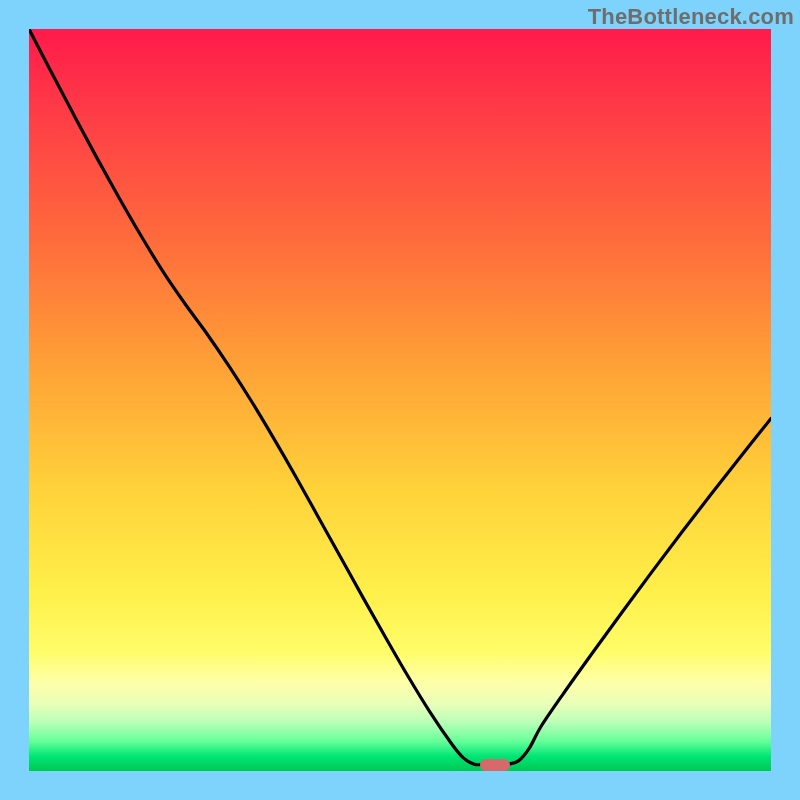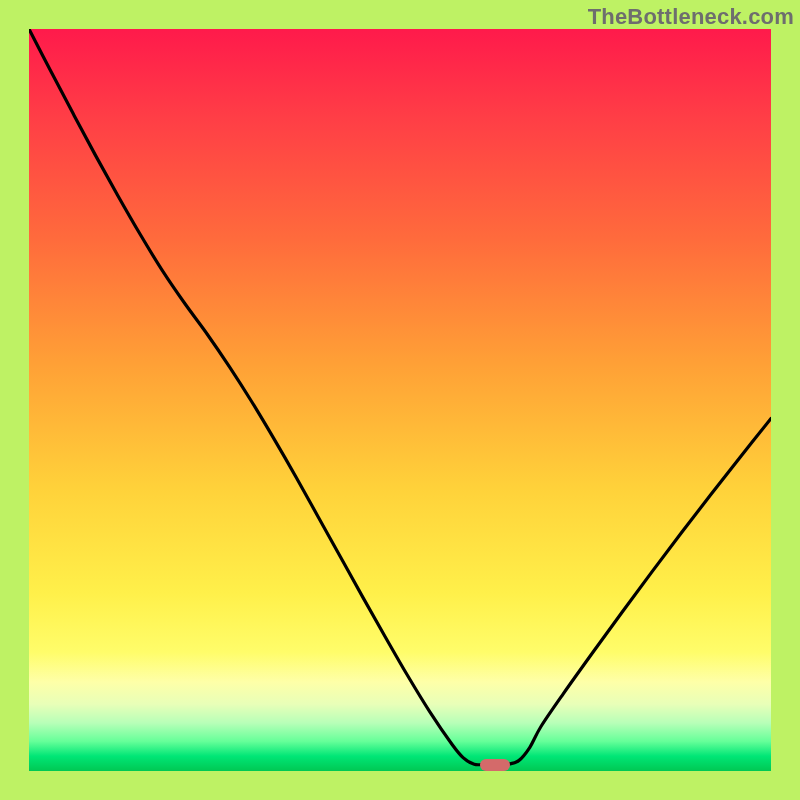--- a/index.html
+++ b/index.html
@@ -9,21 +9,21 @@
     height: 800px;
     background: #000;
     overflow: hidden;
     font-family: Arial, Helvetica, sans-serif;
   }
   .frame {
     position: absolute;
     left: 0; top: 0;
     width: 800px;
     height: 800px;
-    background: #bef264;
+    background: #7dd3fc;
   }
   .plot-area {
     position: absolute;
     left: 29px;
     top: 29px;
     width: 742px;
     height: 742px;
     
     background: linear-gradient(
       to bottom,

